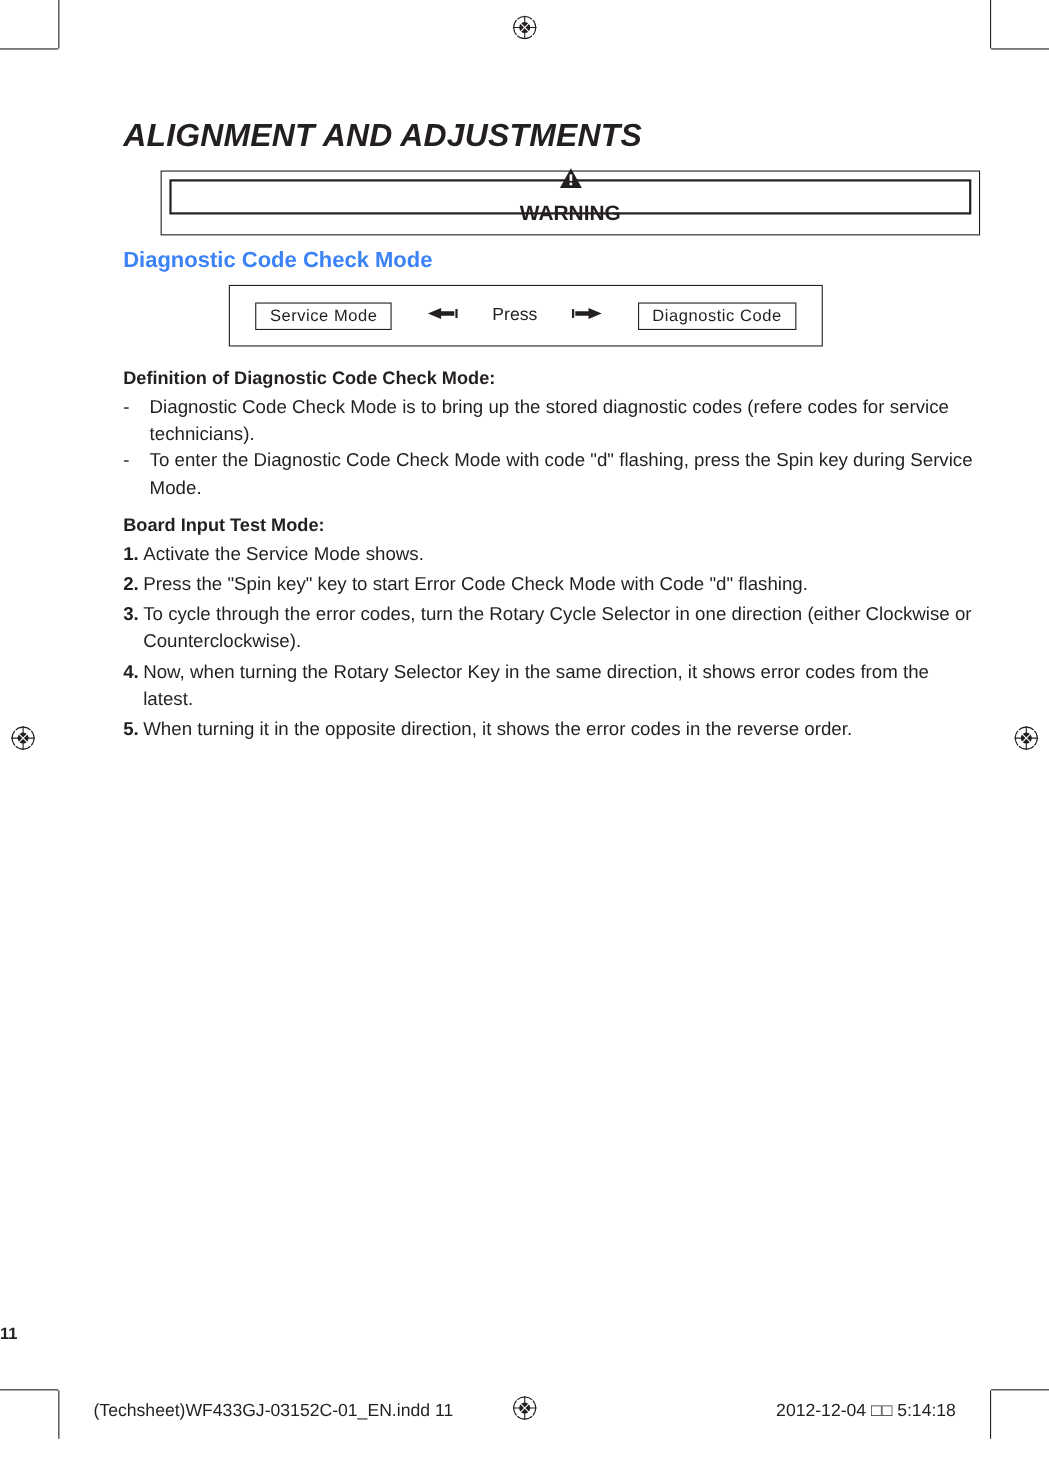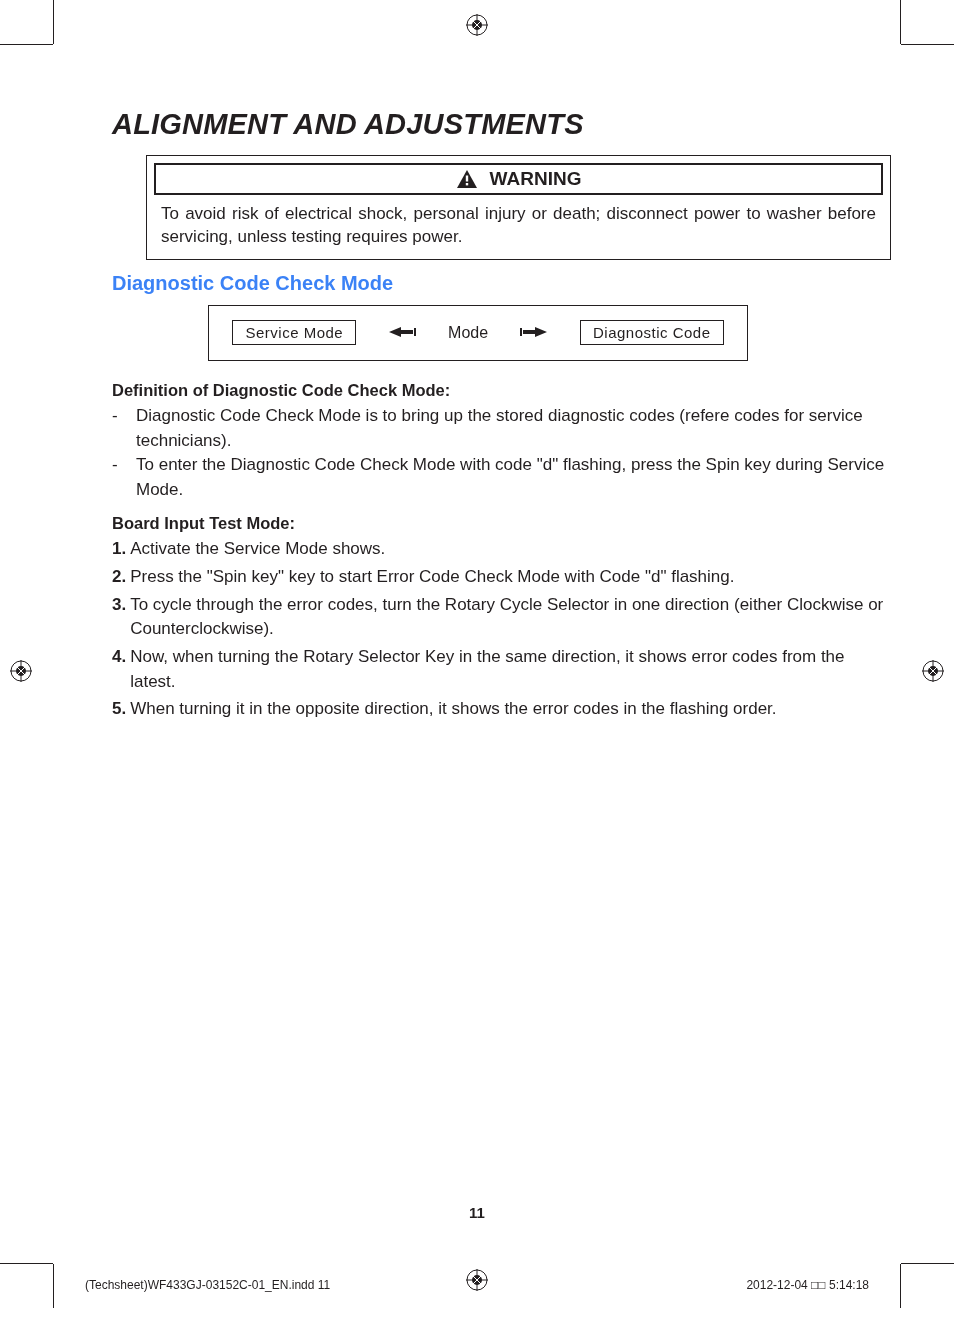--- a/index.html
+++ b/index.html
@@ -56,20 +56,21 @@
       padding-bottom: 10px;
     }
     .warning-header {
       border: 2px solid #231f20;
       margin: 7px 7px 8px 7px;
       height: 32px;
       display: flex;
       align-items: center;
       justify-content: center;
       gap: 12px;
+      flex-direction: column;
     }
     .warning-icon {
       width: 22px;
       height: 20px;
     }
     .warning-label {
       font-size: 19px;
       font-weight: bold;
     }
     .warning-text {
@@ -135,32 +136,32 @@
     }
     .ol-num {
       font-weight: bold;
       flex-shrink: 0;
     }
     .page-number {
       position: absolute;
       bottom: 120px;
       left: 0;
       width: 100%;
-      text-align: center;
+      text-align: left;
       font-size: 15px;
       font-weight: bold;
     }
     .footer {
       position: absolute;
       bottom: 49px;
       left: 85px;
       width: 784px;
       display: flex;
       justify-content: space-between;
-      font-size: 12px;
+      font-size: 16px;
       color: #231f20;
       margin-top: 18px;
     }
   </style>
 </head>
 <body>
 
 <div class="printer-mark mark-top">
   <svg viewBox="0 0 22 22">
       <circle cx="11" cy="11" r="10" fill="none" stroke="#231f20" stroke-width="1"></circle>
@@ -218,34 +219,33 @@
     <div class="warning-header">
       <span class="warning-icon">
         <svg viewBox="0 0 22 20">
             <path d="M11 1 L21 19 L1 19 Z" fill="#231f20"></path>
             <rect x="9.8" y="6.5" width="2.4" height="6" fill="#fff"></rect>
             <rect x="9.8" y="14" width="2.4" height="2.4" fill="#fff"></rect>
           </svg>
       </span>
       <span class="warning-label">WARNING</span>
     </div>
-    <div class="warning-text">To avoid risk of electrical shock, personal injury or death; disconnect power to washer before servicing, unless testing requires power.</div>
   </div>
 
   <h2 class="section-heading">Diagnostic Code Check Mode</h2>
 
   <div class="diagram">
     <span class="diagram-box">Service Mode</span>
     <span>
       <svg class="arrow" viewBox="0 0 30 12">
           <line x1="28" y1="2" x2="28" y2="10" stroke="#231f20" stroke-width="2"></line>
           <polygon points="2,6 14,1 14,4 26,4 26,8 14,8 14,11" fill="#231f20"></polygon>
         </svg>
     </span>
-    <span class="diagram-text">Mode</span>
+    <span class="diagram-text">Press</span>
     <span>
       <svg class="arrow" viewBox="0 0 30 12">
           <line x1="2" y1="2" x2="2" y2="10" stroke="#231f20" stroke-width="2"></line>
           <polygon points="28,6 16,1 16,4 4,4 4,8 16,8 16,11" fill="#231f20"></polygon>
         </svg>
     </span>
     <span class="diagram-box">Diagnostic  Code</span>
   </div>
 
   <div class="subheading">Definition of Diagnostic Code Check Mode:</div>
@@ -272,21 +272,21 @@
   <div class="body-text ol-item">
     <span class="ol-num">3.</span>
     <span>To cycle through the error codes, turn the Rotary Cycle Selector in one direction (either Clockwise or Counterclockwise).</span>
   </div>
   <div class="body-text ol-item">
     <span class="ol-num">4.</span>
     <span>Now, when turning the Rotary Selector Key in the same direction, it shows error codes from the latest.</span>
   </div>
   <div class="body-text ol-item">
     <span class="ol-num">5.</span>
-    <span>When turning it in the opposite direction, it shows the error codes in the flashing order.</span>
+    <span>When turning it in the opposite direction, it shows the error codes in the reverse order.</span>
   </div>
 </div>
 
 <div class="page-number">11</div>
 
 <div class="footer">
   <span>(Techsheet)WF433GJ-03152C-01_EN.indd   11</span>
   <span>2012-12-04   □□ 5:14:18</span>
 </div>
 

